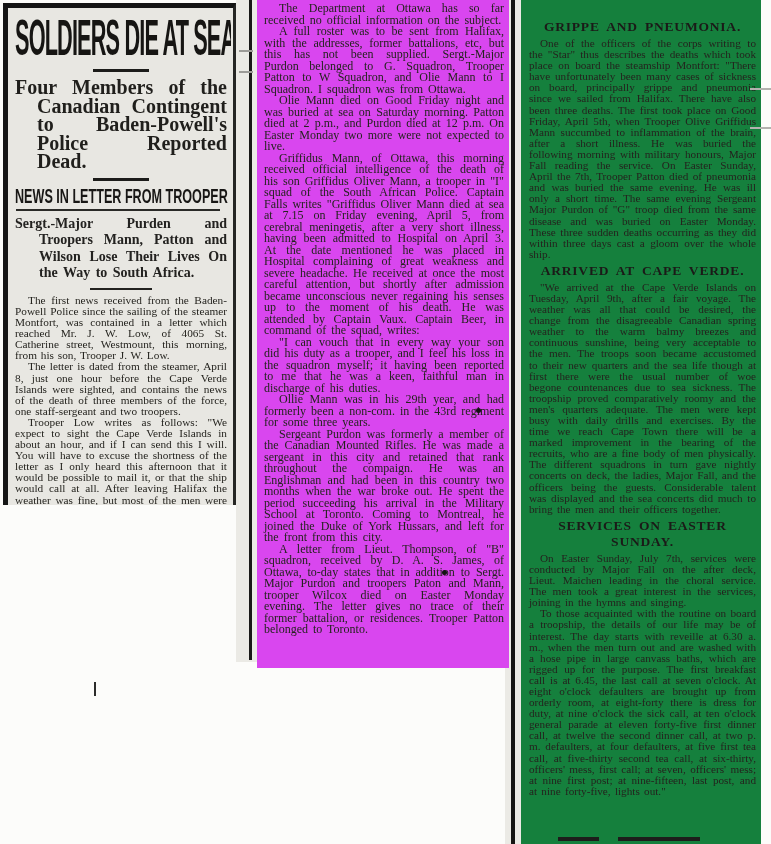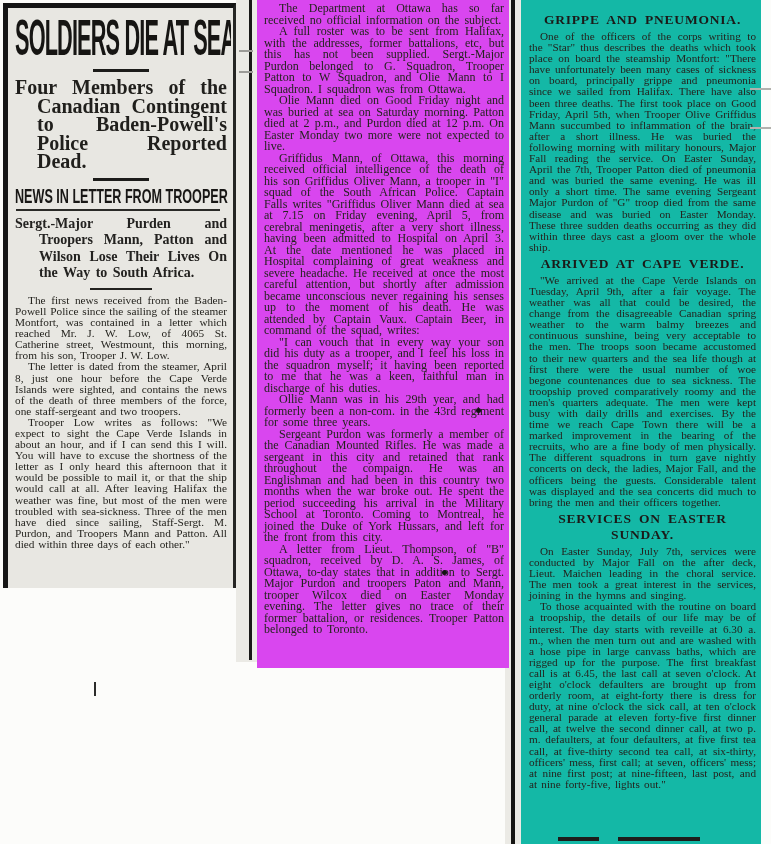--- a/index.html
+++ b/index.html
@@ -12,21 +12,21 @@
   
   .gap-strip { position:absolute; background:#ebeae5; }
   .gap-left   { left:236px; top:0; width:21px; height:662px; }
   .gap-right  { left:505px; top:0; width:16px; height:844px; }
   
   .rule-v { position:absolute; background:#191917; }
   .rule-v1 { left:249px; top:0; width:3px; height:660px; }
   .rule-v2 { left:511px; top:0; width:4px; height:844px; background:#151513; }
   
   .col-left {
-    position:absolute; left:3px; top:3px; width:233px; height:585px;
+    position:absolute; left:3px; top:3px; width:233px; height:502px;
     box-sizing:border-box; background:#e8e7e2;
     border-top:5px solid #141414; border-left:5px solid #161616; border-right:3px solid #262624;
     padding:6px 6px 0 7px; overflow:hidden;
   }
   .headline-wrap { width:216px; height:46px; overflow:hidden; margin-top:2px; }
   .headline {
     display:inline-block; white-space:nowrap;
     font-family:"Liberation Sans", sans-serif; font-weight:bold;
     font-size:50px; line-height:44px; letter-spacing:-2px; color:#161513;
     transform:scaleX(0.435); transform-origin:left top;
@@ -61,21 +61,21 @@
     position:absolute; left:257px; top:0; width:252px; height:668px;
     box-sizing:border-box; background:#d946ef; padding:3px 5px 4px 7px; overflow:hidden;
   }
   .col-mid p {
     font-size:12px; line-height:11.5px; text-align:justify;
     text-indent:15px; margin:0; word-spacing:2px; color:#24231e;
   }
   
   .col-right {
     position:absolute; left:521px; top:0; width:240px; height:844px;
-    box-sizing:border-box; background:#14b8a6; padding:9px 5px 2px 8px; overflow:hidden;
+    box-sizing:border-box; background:#15803d; padding:16px 5px 2px 8px; overflow:hidden;
   }
   .col-right p {
     font-size:11.2px; line-height:11.1px; text-align:justify;
     text-indent:11px; margin:0; word-spacing:1.5px; color:#24231e;
   }
   .section-heading {
     font-size:13.5px; font-weight:bold; text-align:center; letter-spacing:0.8px;
     margin:3px 0 3px 0; color:#1b1a18; word-spacing:3px;
   }
   

